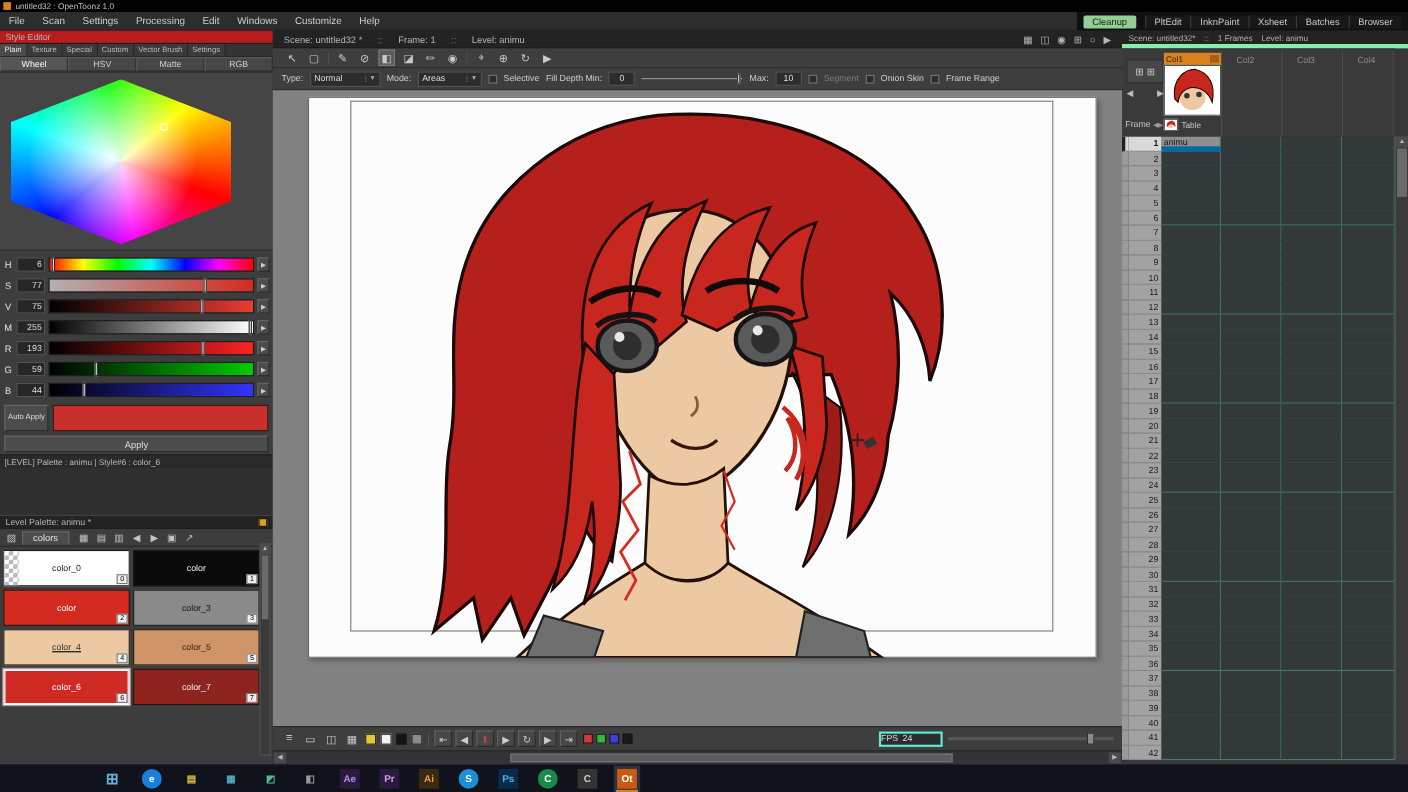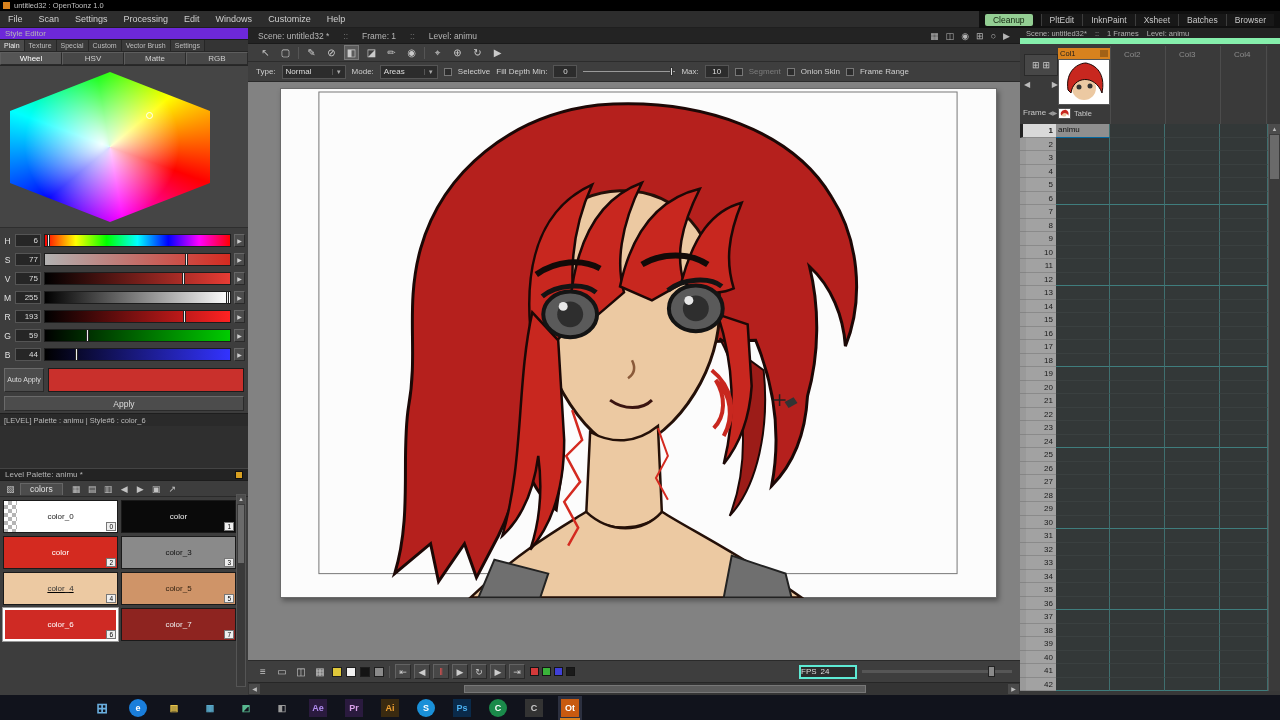--- a/index.html
+++ b/index.html
@@ -14,21 +14,21 @@
   
   #menubar { position:absolute; left:0; top:11px; width:1280px; height:17px; background:#2d2d2d;
              display:flex; align-items:center; border-bottom:1px solid #1f1f1f; }
   .menu-item { color:#cfcfcf; font-size:9px; padding:0 8px; height:100%; display:flex; align-items:center; cursor:default; }
   #room-bar { position:absolute; right:0; top:0; height:17px; display:flex; align-items:center; background:#101010; padding:0 6px; }
   #cleanup-btn { background:#93ce93; color:#13240f; font-size:8.5px; padding:1px 8px; border-radius:2px; margin-right:8px; }
   .room-btn { color:#c8c8c8; font-size:8.5px; padding:1px 8px; border-left:1px solid #3d3d3d; background:#181818; }
 
   
   #left { position:absolute; left:0; top:28px; width:248px; height:667px; background:#3d3d3d; }
-  .se-header { height:12px; background:#6d28d9; color:#b5b5b5; font-size:8px; display:flex; align-items:center; padding-left:5px; border-bottom:1px solid #1c1c1c; }
+  .se-header { height:12px; background:#b91c1c; color:#b5b5b5; font-size:8px; display:flex; align-items:center; padding-left:5px; border-bottom:1px solid #1c1c1c; }
   #style-tabs { height:12px; display:flex; background:#343434; border-bottom:1px solid #262626; }
   .se-tab { font-size:7px; color:#bdbdbd; padding:1px 4px; border-right:1px solid #262626; background:#3a3a3a; display:flex; align-items:center; }
   .se-tab.active { background:#4a4a4a; color:#eee; }
   #style-subtabs { height:14px; display:flex; background:#343434; border-bottom:1px solid #262626; }
   .se-subtab { flex:1; font-size:8px; color:#cfcfcf; display:flex; align-items:center; justify-content:center;
                background:#474747; border:1px solid #2a2a2a; border-top-color:#5e5e5e; border-left-color:#5e5e5e; }
   .se-subtab.active { background:#555; color:#fff; }
   #hex-box { height:162px; background:#454545; position:relative; border-bottom:1px solid #2e2e2e; }
   #hexagon { position:absolute; left:10px; top:6px; width:200px; height:150px;
              clip-path:polygon(50% 0, 100% 26%, 100% 74%, 50% 100%, 0 74%, 0 26%);
@@ -121,21 +121,21 @@
              display:flex; align-items:center; justify-content:flex-start; gap:4px; }
   #pb-slider { width:150px; height:3px; background:#565656; position:relative; }
   #pb-slider .handle { position:absolute; left:84%; top:-4px; width:7px; height:11px; background:#8a8a8a; border:1px solid #222; }
   .v-hscroll { height:13px; background:#343434; position:relative; border-top:1px solid #262626; }
   .v-hscroll .arr { position:absolute; top:1px; width:11px; height:10px; background:#4a4a4a; color:#bbb; font-size:6px; text-align:center; line-height:10px; }
   .v-hscroll .thumb { position:absolute; left:28%; top:2px; width:52%; height:8px; background:#5c5c5c; border:1px solid #777; }
 
   
   #xsheet { position:absolute; left:1020px; top:28px; width:260px; height:667px; background:#383838; }
   .x-header { height:16px; background:#232323; display:flex; align-items:center; gap:8px; padding:0 6px; color:#b0b0b0; font-size:7.5px;
-              border-bottom:6px solid #86efac; }
+              border-bottom:4px solid #86efac; }
   #x-top { position:absolute; left:0; top:16px; width:248px; height:80px; background:#3a3a3a; }
   .x-vline { position:absolute; top:2px; bottom:0; width:1px; background:#4c4c4c; }
   #x-nav { position:absolute; left:4px; top:10px; width:34px; height:22px; background:#474747; border:1px solid #2a2a2a;
            display:flex; align-items:center; justify-content:center; gap:3px; color:#ccc; font-size:9px; }
   #x-nav-arrows { position:absolute; left:4px; top:36px; width:34px; display:flex; justify-content:space-between; color:#bbb; font-size:8px; }
   #x-frame-row { position:absolute; left:3px; top:64px; display:flex; align-items:center; gap:2px; color:#c8c8c8; font-size:8px; }
   #x-frame-row .mini { font-size:6px; color:#999; }
   #col1-block { position:absolute; left:38px; top:4px; width:52px; }
   #col1-strip { height:11px; display:flex; align-items:center; color:#1c1c1c; font-size:7.5px; padding:0 2px; }
   #col1-strip .tog { margin-left:auto; width:8px; height:7px; background:rgba(0,0,0,.25); }
@@ -147,21 +147,21 @@
   .xrow { display:flex; height:13.5px; }
   .xtick { width:6px; background:#9a9a9a; border-bottom:1px solid #858585; }
   .xnum { width:30px; background:#a2a2a2; border-bottom:1px solid #8a8a8a; font-size:8px; color:#1a1a1a;
           text-align:right; padding-right:3px; line-height:13px; }
   .xcell { background:#333838; border-bottom:1px solid #3a4040; border-right:1px solid #3f6f6f; }
   .c1 { width:54px; font-size:8px; color:#101010; line-height:12px; padding-left:2px; }
   .c2,.c3 { width:55px; } .c4 { flex:1; }
   .xrow.sec .xcell { border-bottom-color:#3f7d7d; }
   .xrow.current .xtick { background:#d9d9d9; border-left:3px solid #222; }
   .xrow.current .xnum { background:#d9d9d9; font-weight:bold; }
-  .xrow.current .c1 { background:#8f8f8f; border-bottom:1px solid #0369a1; }
+  .xrow.current .c1 { background:#8f8f8f; border-bottom:5px solid #0369a1; }
   #x-scroll { position:absolute; right:0; top:96px; bottom:4px; width:12px; background:#3a3a3a; border-left:1px solid #555; }
   #x-scroll .arr { height:10px; background:#4c4c4c; color:#bbb; font-size:6px; text-align:center; line-height:10px; }
   #x-scroll .thumb { margin:1px; height:44px; background:#6a6a6a; }
 
   
   #taskbar { position:absolute; left:0; top:695px; width:1280px; height:25px; background:#11131c;
              display:flex; align-items:center; gap:12px; padding-left:90px; }
   .tb-item { width:24px; height:24px; display:flex; align-items:center; justify-content:center; position:relative; }
   .tb-item .g { width:18px; height:18px; display:flex; align-items:center; justify-content:center;
                 font-size:9px; font-weight:bold; }

